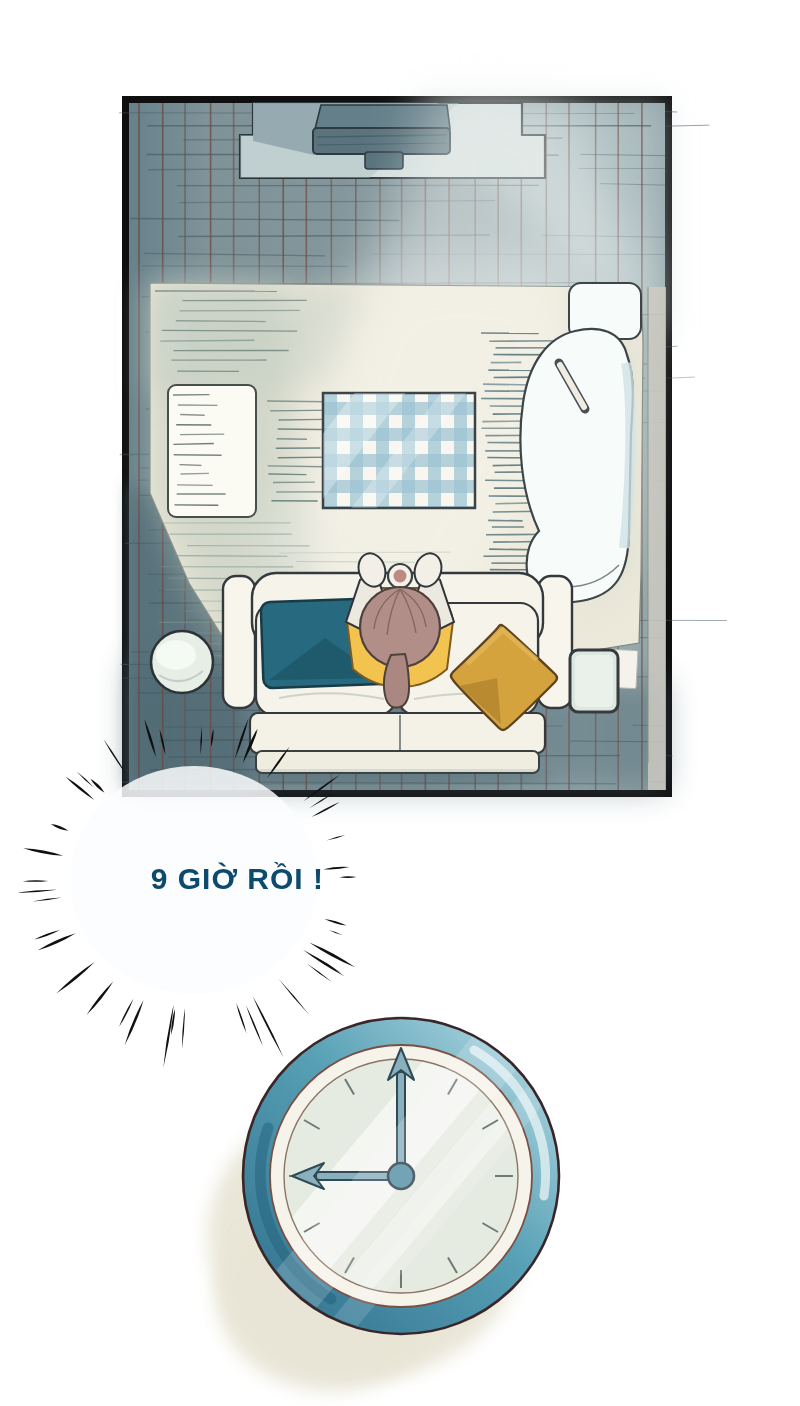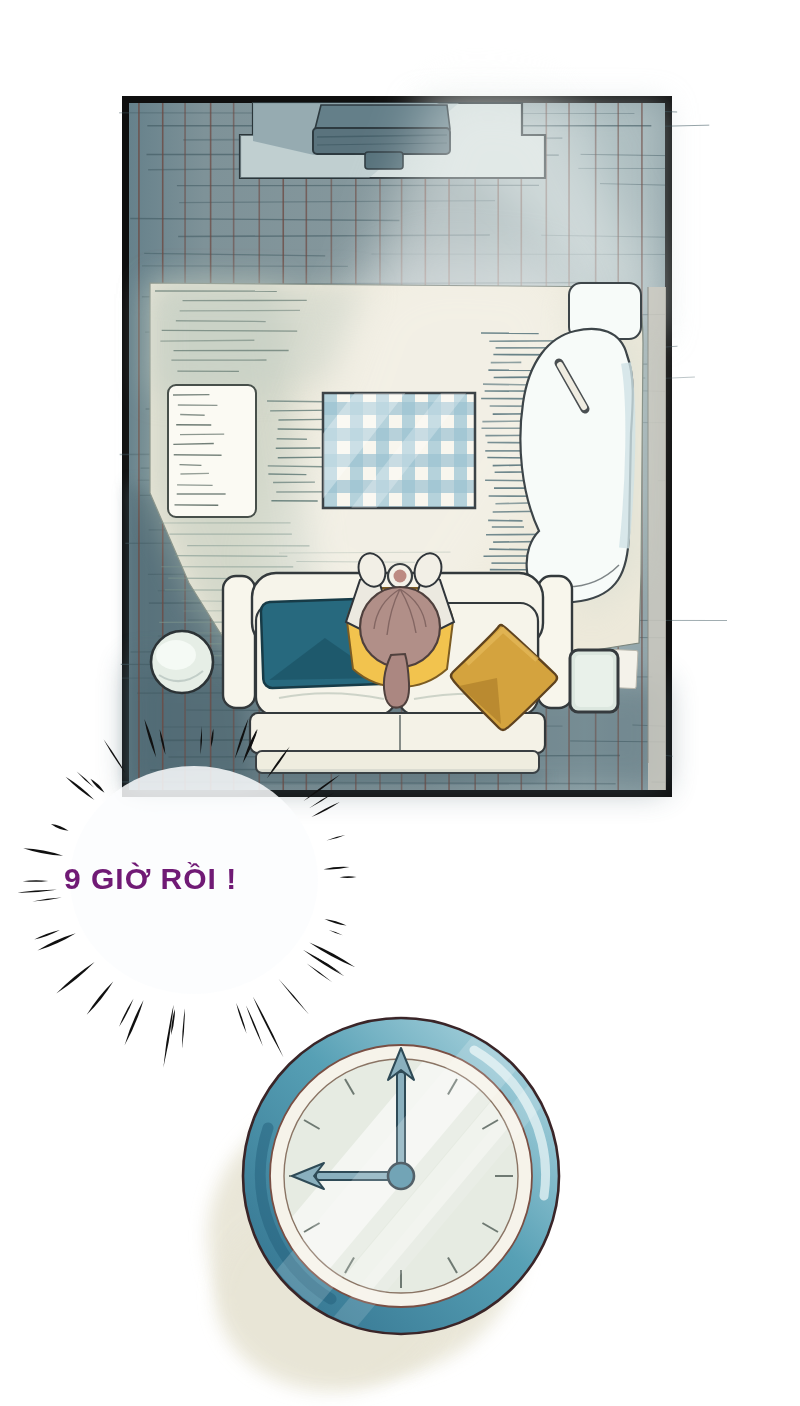--- a/index.html
+++ b/index.html
@@ -3,22 +3,22 @@
 <meta charset="utf-8">
 <style>
   html,body{margin:0;padding:0;}
   body{width:800px;height:1406px;background:#ffffff;position:relative;overflow:hidden;
        font-family:"Liberation Sans",sans-serif;}
   svg{overflow:visible;display:block;}
   .panel{position:absolute;left:122px;top:96px;width:550px;height:701px;
          border:7px solid #0f0f0f;box-sizing:border-box;background:#87999e;z-index:1;}
   .clock-wrap{position:absolute;left:216px;top:996px;width:380px;height:410px;z-index:2;}
   .bubble-wrap{position:absolute;left:30px;top:730px;width:340px;height:320px;z-index:3;}
-  .bubble-text{position:absolute;left:34px;top:132px;width:260px;text-align:left;
-               font-size:30px;font-weight:700;letter-spacing:1px;color:#701a75;
+  .bubble-text{position:absolute;left:34px;top:132px;width:260px;text-align:right;
+               font-size:30px;font-weight:700;letter-spacing:1px;color:#0c4a6e;
                font-family:"Liberation Sans",sans-serif;}
 </style>
 </head>
 <body>
 
 <div class="panel">
 <svg width="536" height="687" viewBox="0 0 536 687">
   <defs>
     <filter id="b8" x="-50%" y="-50%" width="200%" height="200%">
           <feGaussianBlur stdDeviation="8"></feGaussianBlur>

